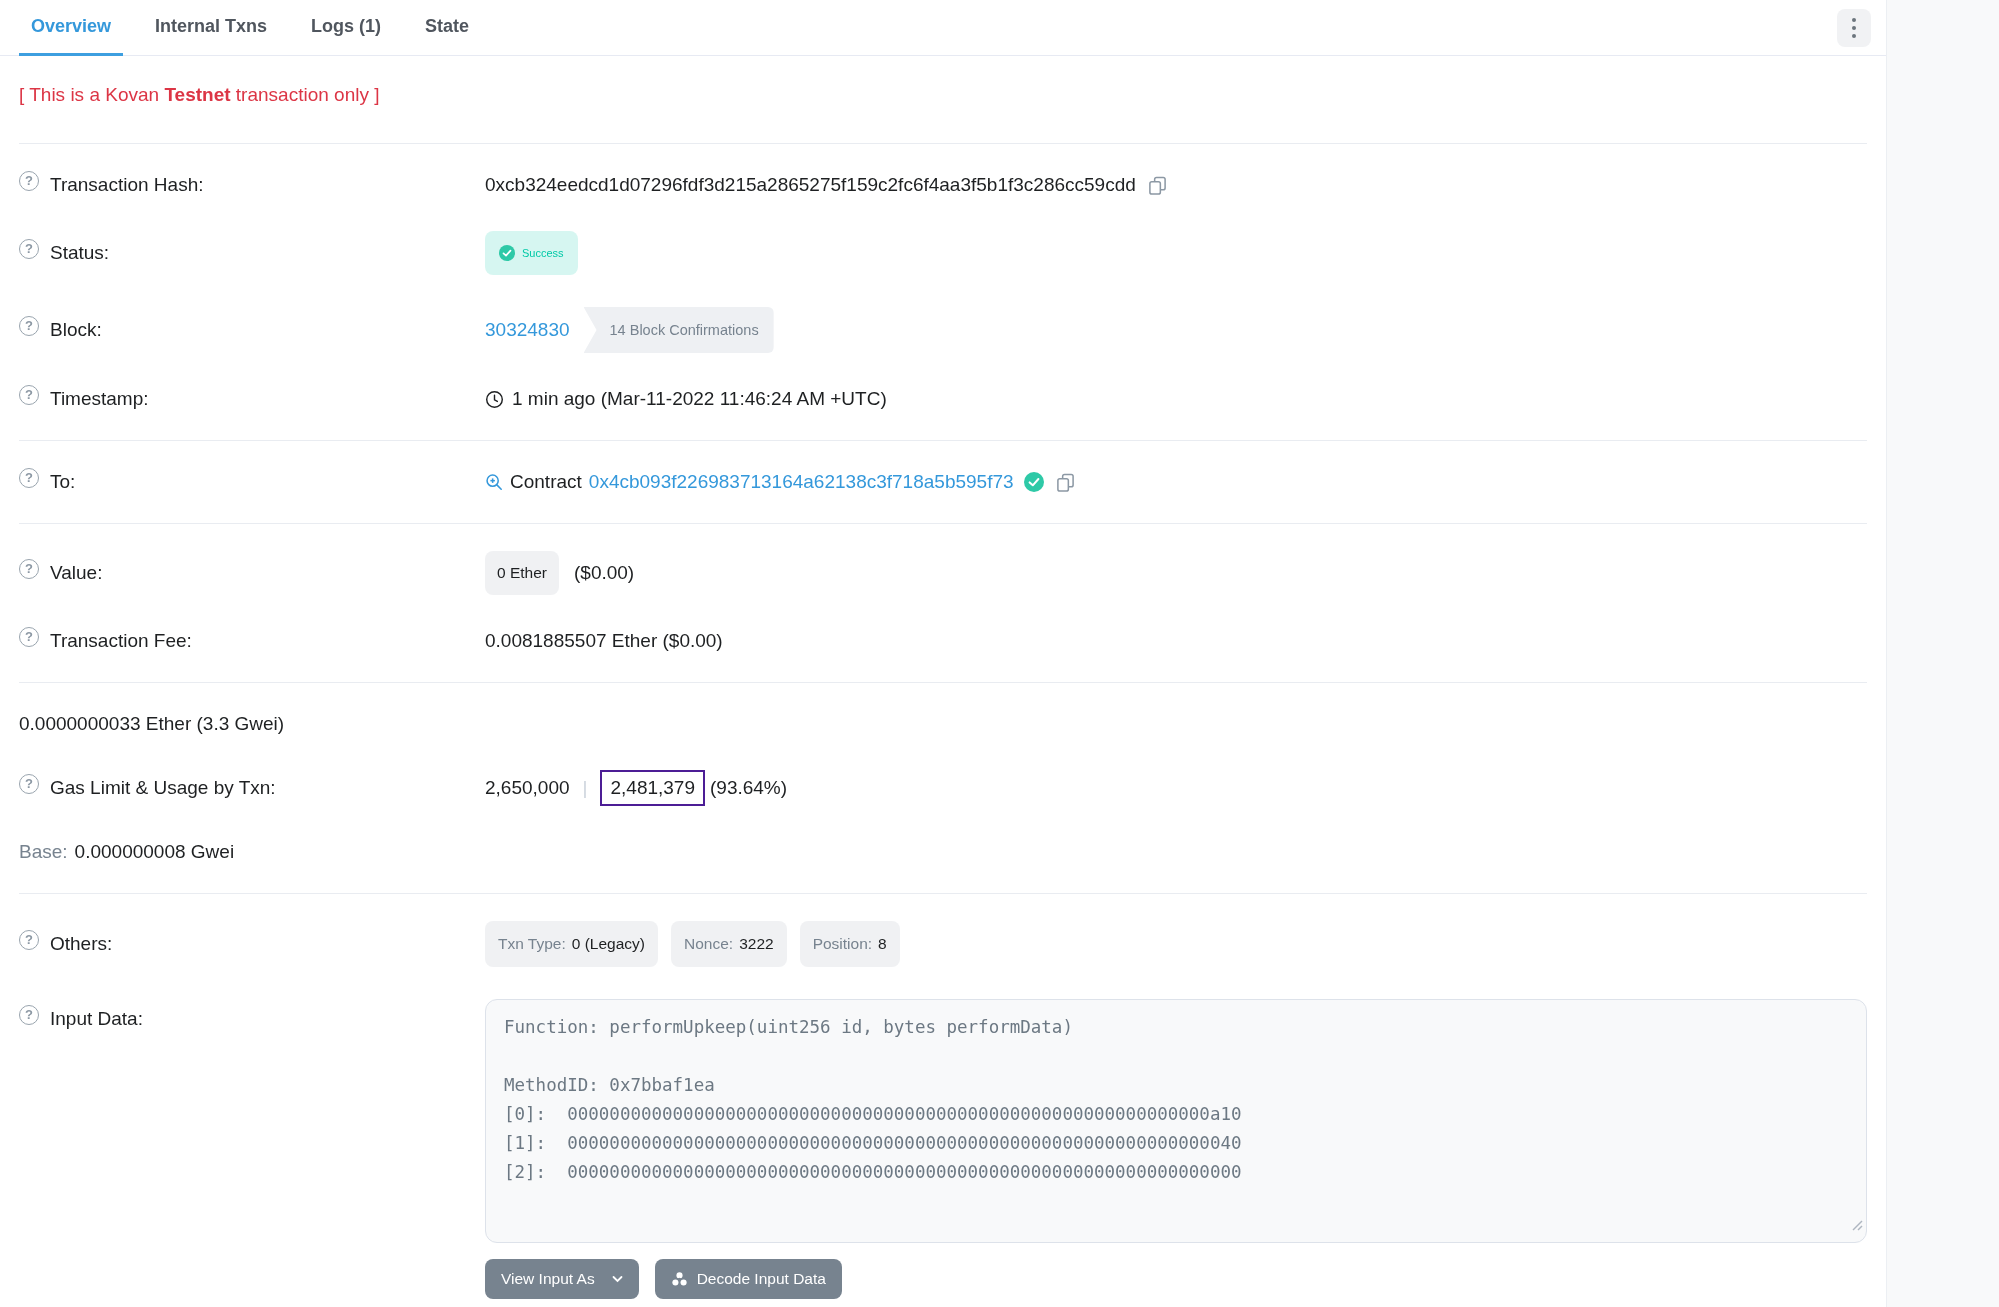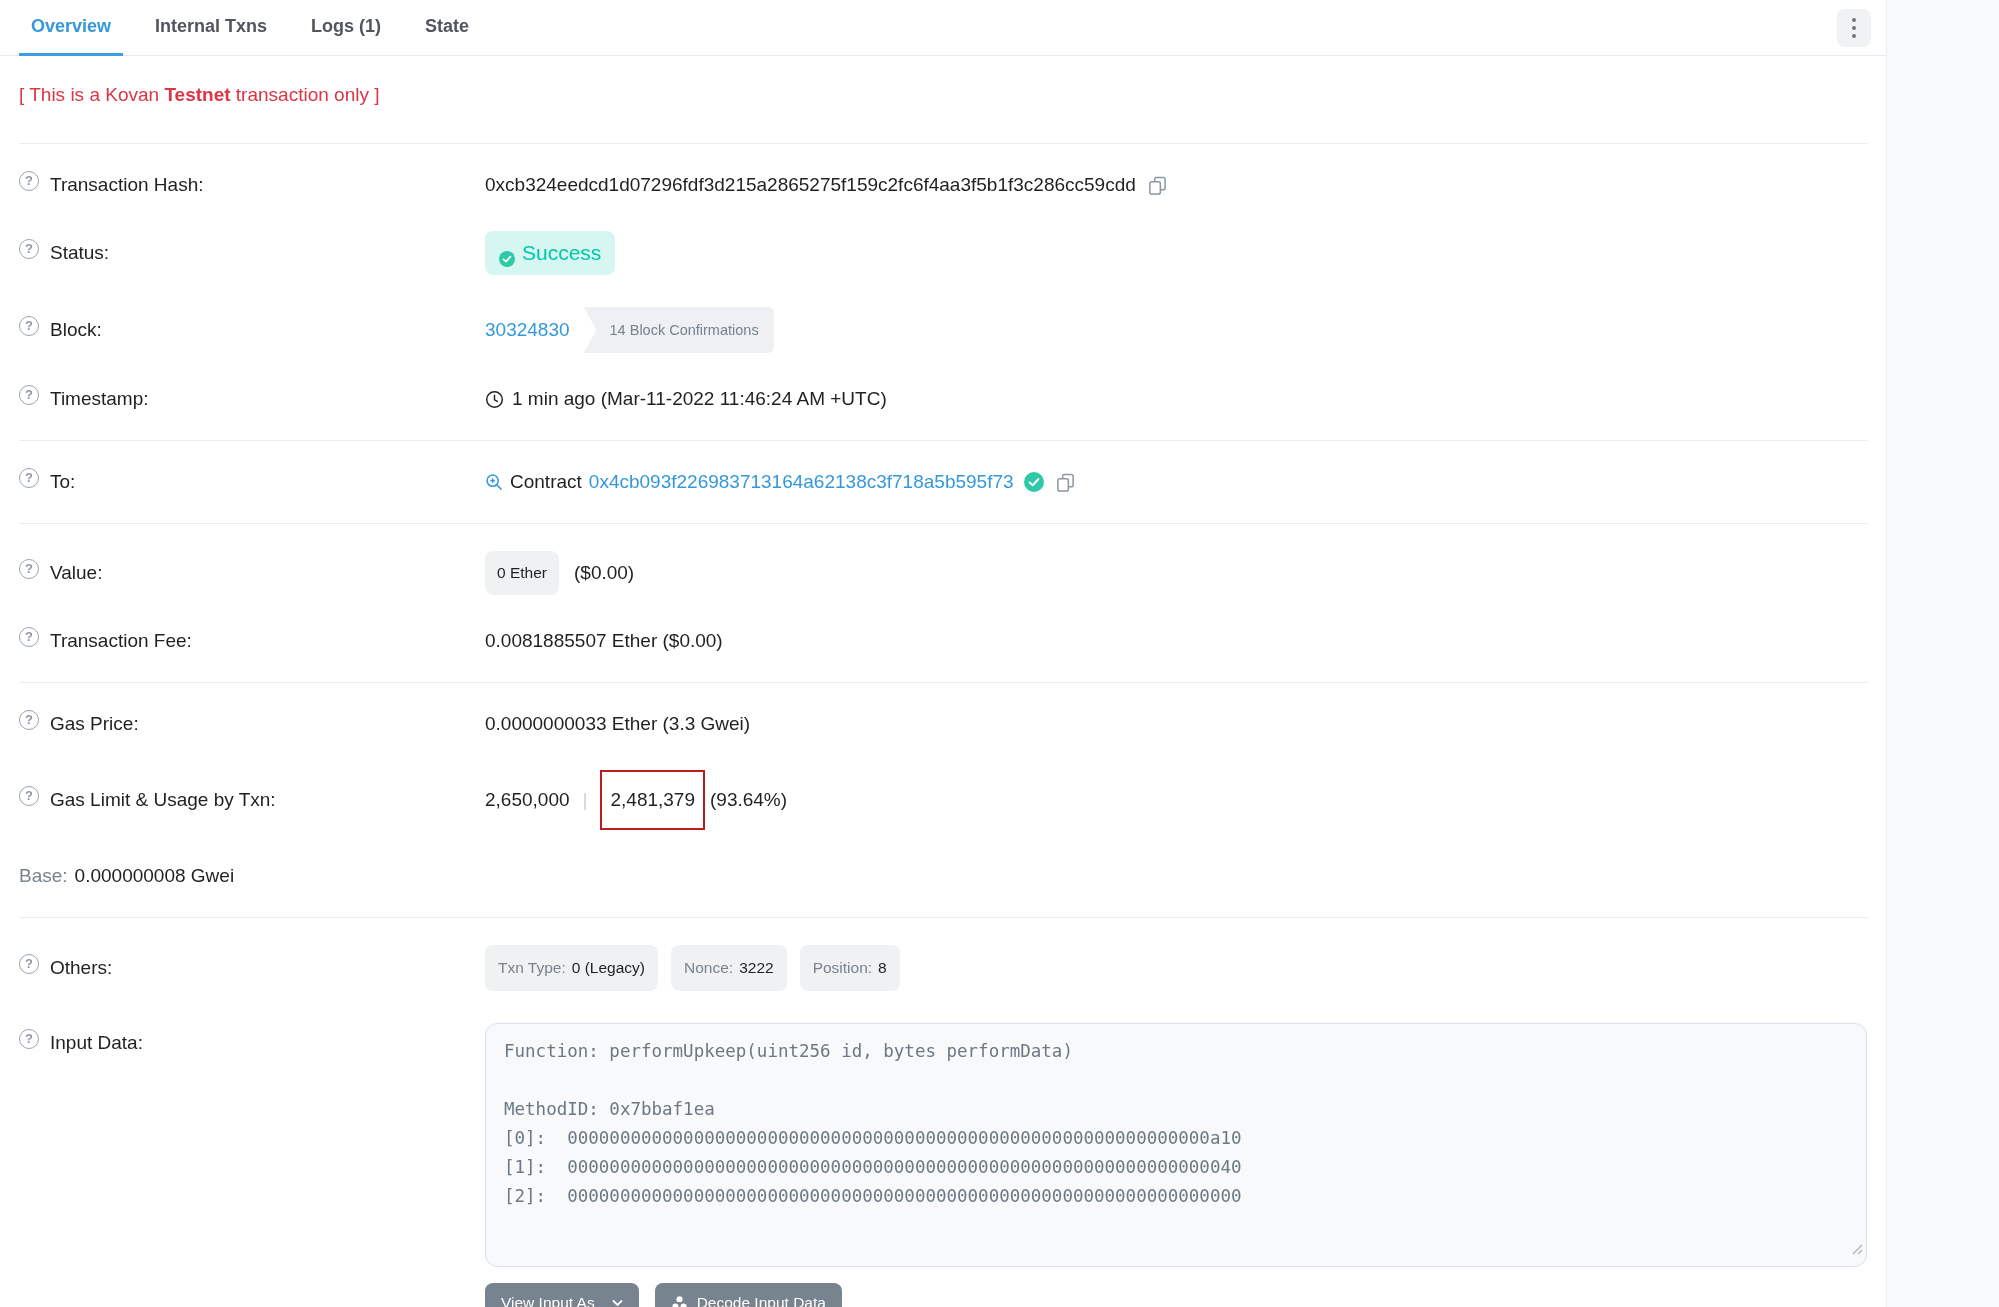--- a/index.html
+++ b/index.html
@@ -54,23 +54,23 @@
   }
   .qicon::before { content:"?"; }
 
   .mono-hash { color:#1e2022; }
   .icon-btn { background:none; border:none; cursor:pointer; display:inline-flex; align-items:center; padding:0; margin-left:12px; }
 
   a.link { color:#3498db; text-decoration:none; }
 
   
   .badge-success {
-    display:inline-flex; align-items:flex-end; gap:7px;
+    display:inline-flex; align-items:center; gap:7px;
     background:rgba(0,201,167,.16); color:#00c9a7;
-    font-size:21px; padding:8px 14px; border-radius:8px;
+    font-size:11px; padding:8px 14px; border-radius:8px;
   }
 
   
   .badge-conf {
     display:inline-block; margin-left:14px;
     background:#eef0f3; color:#77838f; font-size:14.5px;
     padding:9px 15px 9px 26px; border-radius:0 6px 6px 0;
     clip-path: polygon(0 0, 100% 0, 100% 100%, 0 100%, 13px 50%);
   }
 
@@ -81,21 +81,21 @@
   
   .pill {
     display:inline-block; background:rgba(119,131,143,.11); color:#1e2022;
     font-size:15.5px; padding:8px 12px; border-radius:8px;
   }
   .usd { margin-left:15px; }
 
   .muted { color:#77838f; }
   .sep { color:#ccd3dc; margin:0 13px; }
   .hl-box {
-    display:inline-block; border:2px solid #b91c1c; padding:14px 8px; margin-right:5px;
+    display:inline-block; border:2px solid #4c1d95; padding:2px 8px; margin-right:5px;
     background:#fff;
   }
 
   
   .kv {
     display:inline-flex; gap:6px; background:rgba(119,131,143,.11);
     border-radius:8px; padding:9px 13px; font-size:15.5px; margin-right:13px;
   }
   .kv .k { color:#77838f; }
   .kv .v { color:#1e2022; font-weight:500; }
@@ -256,24 +256,20 @@
         <span>Transaction Fee:</span>
       </div>
       <div class="row-value">
         <span>0.0081885507 Ether ($0.00)</span>
       </div>
     </div>
 
     <hr class="div">
 
     <div class="row">
-      <div class="row-label">
-        <span class="qicon"></span>
-        <span>Gas Price:</span>
-      </div>
       <div class="row-value">
         <span>0.0000000033 Ether (3.3 Gwei)</span>
       </div>
     </div>
 
     <div class="row">
       <div class="row-label">
         <span class="qicon"></span>
         <span>Gas Limit &amp; Usage by Txn:</span>
       </div>

